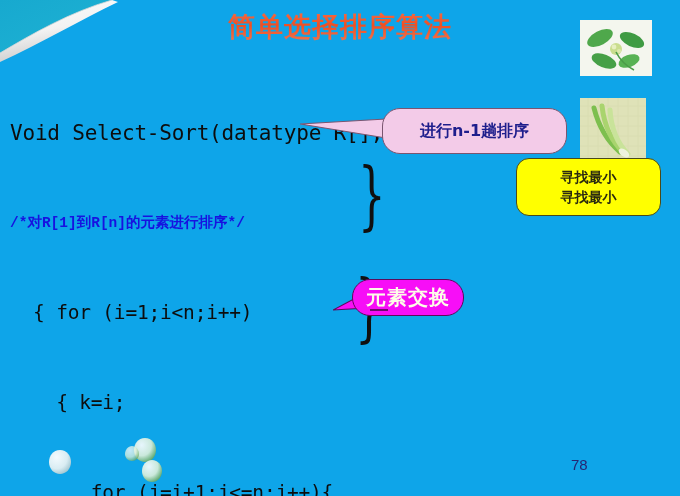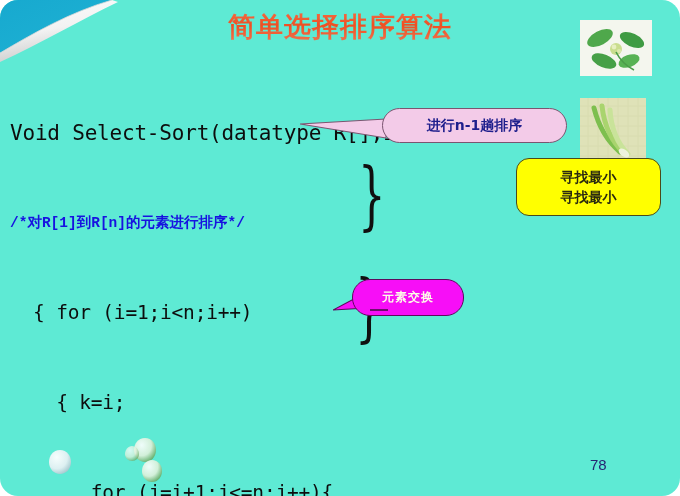--- a/index.html
+++ b/index.html
@@ -4,24 +4,23 @@
 <style>
   html, body {
     margin: 0;
     padding: 0;
     background: #ffffff;
   }
   #slide {
     position: relative;
     width: 680px;
     height: 496px;
-    background: #5eead4;
+    background: #0ea5e9;
     overflow: hidden;
     font-family: "Liberation Sans", sans-serif;
-    border-radius: 18px;
   }
 
   
   .corner-wrap {
     position: absolute;
     left: 0; top: 0;
     width: 120px; height: 62px;
     pointer-events: none;
   }
 
@@ -71,46 +70,46 @@
     display: flex;
     align-items: center;
     justify-content: center;
     text-align: center;
     font-family: "DejaVu Sans", "Liberation Sans", sans-serif;
     font-weight: 700;
     box-sizing: border-box;
   }
   .callout-pink {
     left: 382px; top: 108px;
-    width: 185px; height: 35px;
+    width: 185px; height: 46px;
     border-radius: 18px;
     background: #f3cbe8;
     border: 1.3px solid #7a5570;
     color: #1e1e8c;
-    font-size: 14px;
+    font-size: 16px;
   }
   .callout-yellow {
     left: 516px; top: 158px;
     width: 145px; height: 58px;
     border-radius: 13px;
     background: #ffff00;
     border: 1.3px solid #4a4a1a;
     color: #2a2a10;
     font-size: 14px;
     line-height: 20px;
     justify-content: center;
   }
   .callout-magenta {
     left: 352px; top: 279px;
     width: 112px; height: 37px;
     border-radius: 18px;
     background: #f70ef7;
     border: 1.3px solid #5c0a5c;
     color: #fdfde8;
-    font-size: 12px;
+    font-size: 20px;
     letter-spacing: 1px;
   }
 
   
   .tail { position: absolute; pointer-events: none; }
 
   
   .brace {
     position: absolute;
     font-family: "DejaVu Serif", "Liberation Serif", serif;
@@ -139,21 +138,21 @@
   }
   .photo-1 { left: 580px; top: 20px; width: 72px; height: 56px; }
   .photo-2 { left: 580px; top: 98px; width: 66px; height: 62px; }
 
   
   .droplets { position: absolute; left: 40px; top: 400px; width: 200px; height: 90px; pointer-events: none; }
 
   
   .page-no {
     position: absolute;
-    left: 590px; top: 456px;
+    left: 571px; top: 456px;
     font-family: "Liberation Sans", sans-serif;
     font-size: 15px;
     color: #262673;
   }
 </style>
 </head>
 <body>
 
 <div id="slide">
 

